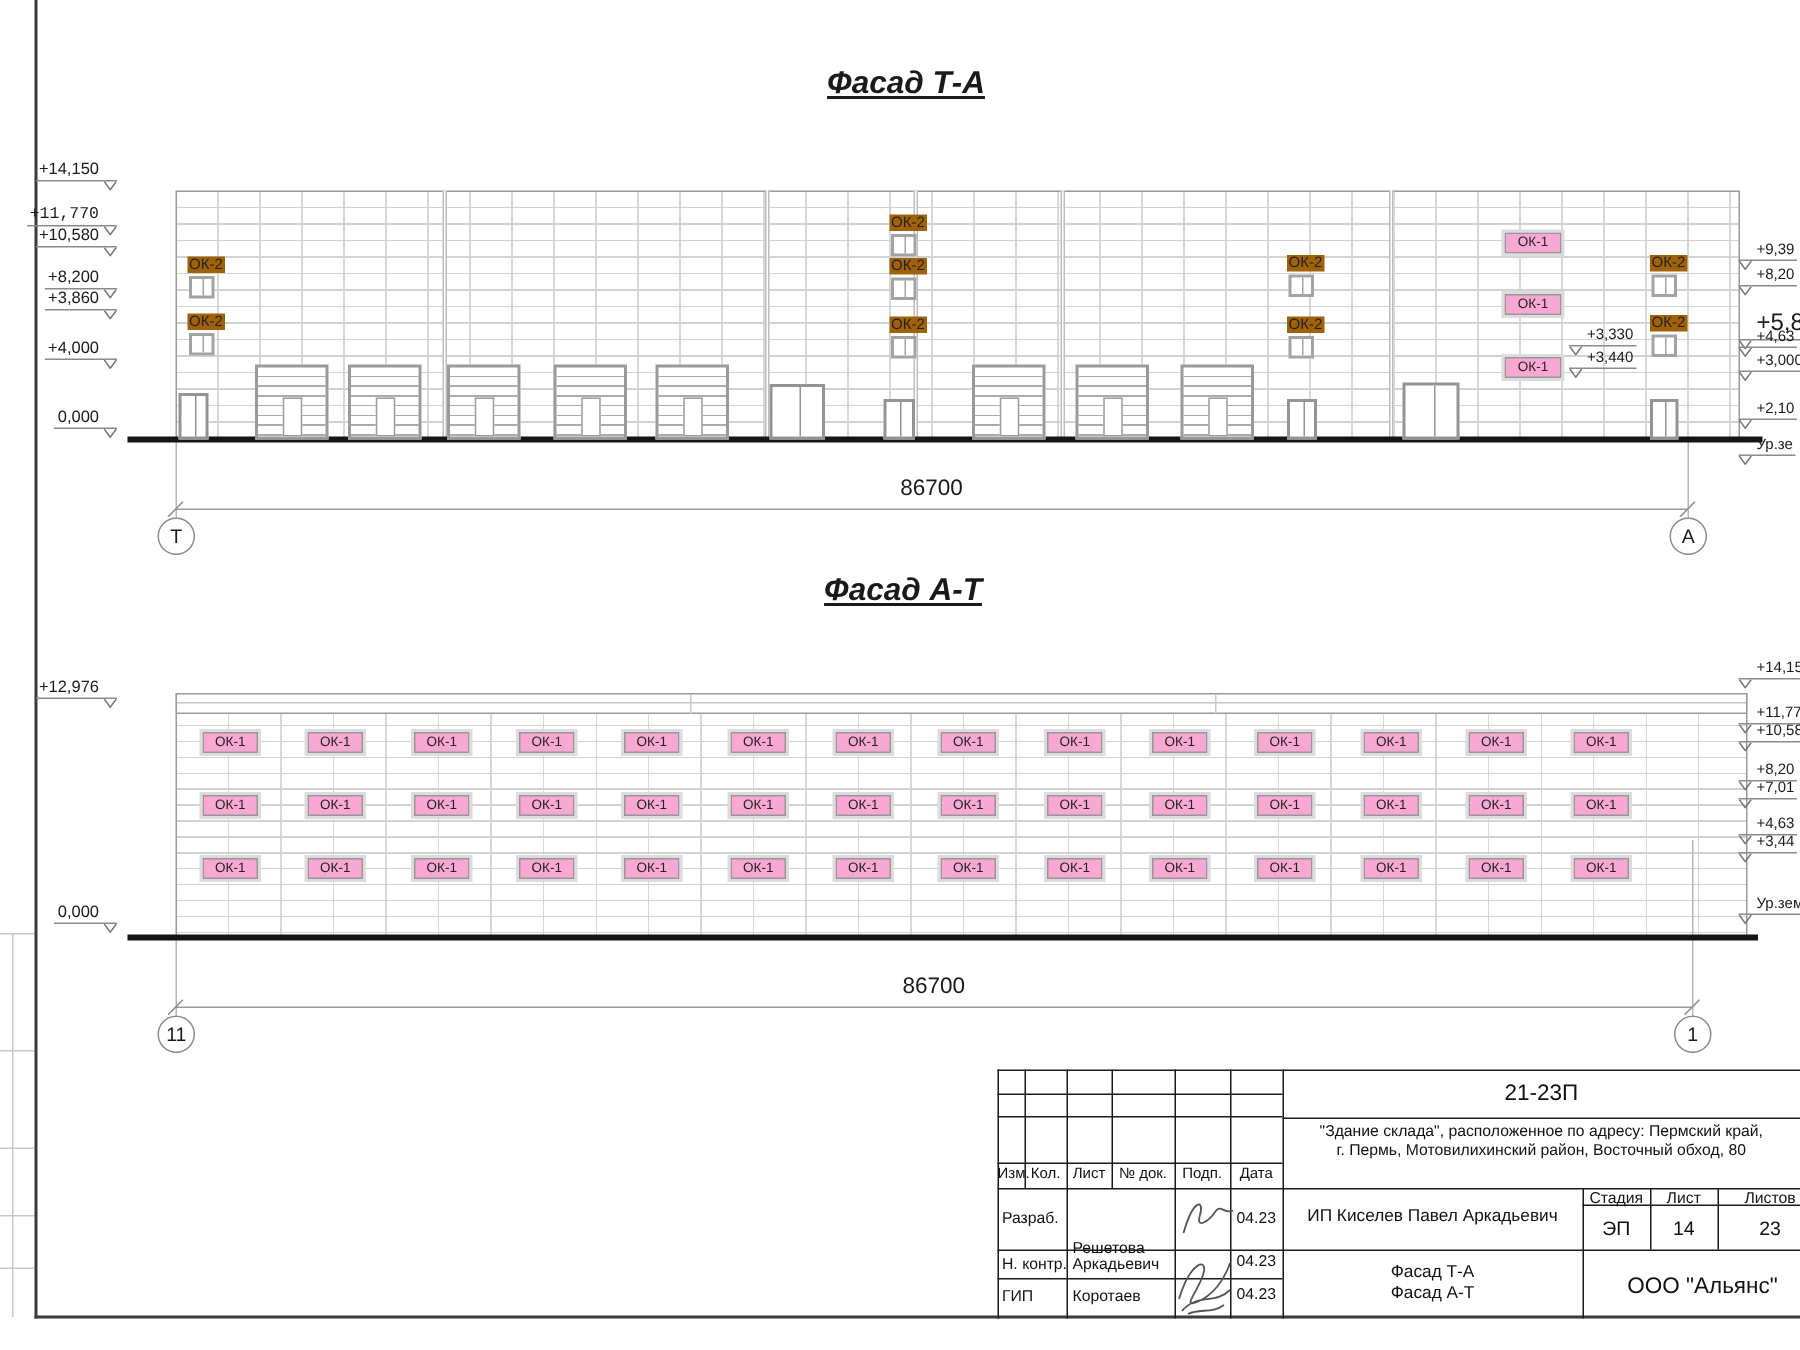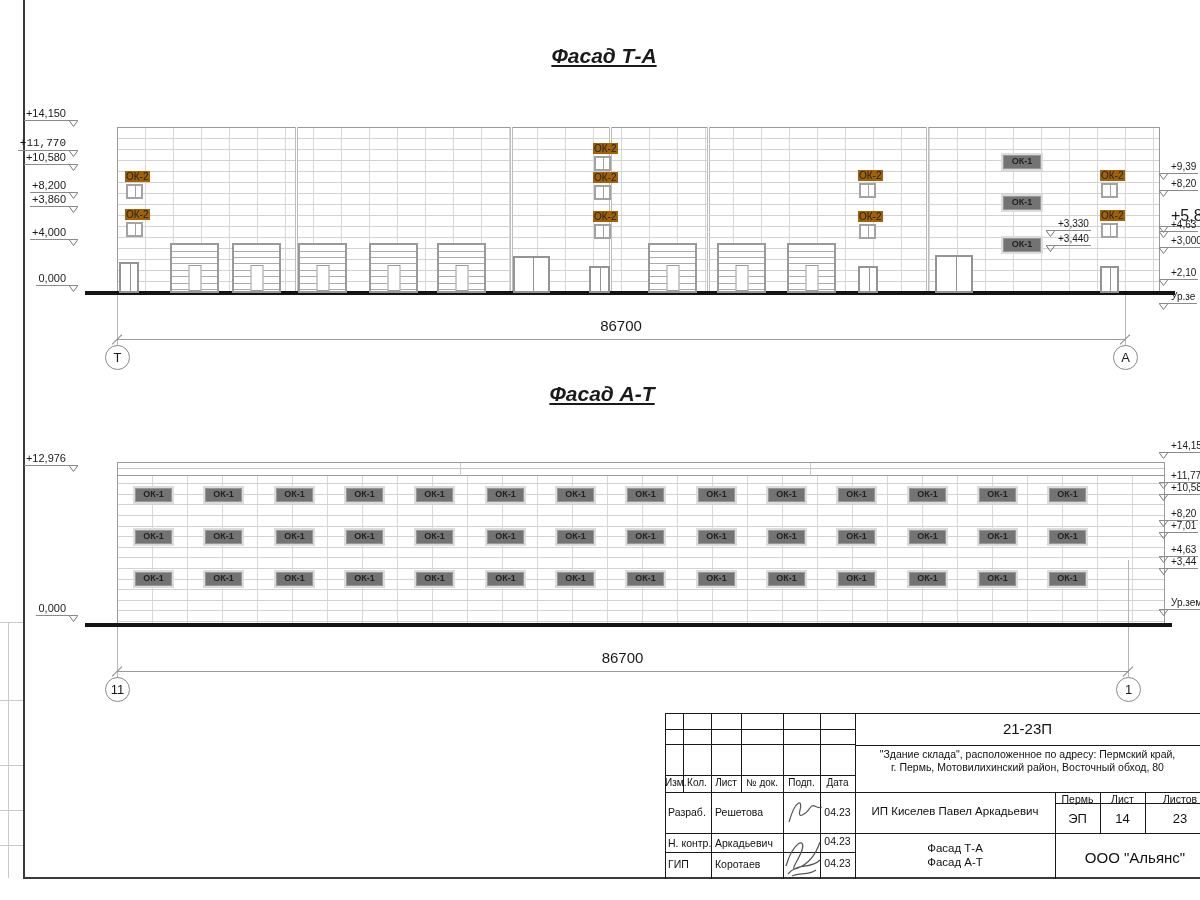--- a/index.html
+++ b/index.html
@@ -28,22 +28,22 @@
   .elev{position:absolute;white-space:nowrap;color:#1a1a1a;}
   .elev .et{display:inline-block;border-bottom:1px solid #8a8a8a;padding:0 2px 1px 2px;}
   .el-l .et{padding-right:12px;}
   .el-r .et{padding-left:12px;}
   .elev .vm{position:absolute;bottom:-6px;line-height:0;}
   .el-l .vm{right:0;}
   .el-r .vm{left:0;}
   .w-lbl{position:absolute;font-size:10px;line-height:11px;white-space:nowrap;background:#a16207;padding:0 1px;color:#222;}
   .w-sm{position:absolute;width:17px;height:15px;background:#fff;border:2px solid #a3a3a3;box-sizing:border-box;}
   .w-sm i{position:absolute;left:50%;top:0;bottom:0;width:1px;background:#a3a3a3;}
-  .w-wide{position:absolute;width:38px;height:14px;background:#737373;border:1.5px solid #979797;outline:2px solid #dcdcdc;
-          box-sizing:border-box;font-size:9px;line-height:10px;text-align:center;color:#222;font-style:normal;font-weight:bold;}
+  .w-wide{position:absolute;width:38px;height:14px;background:#f9a8d4;border:1.5px solid #979797;outline:2px solid #dcdcdc;
+          box-sizing:border-box;font-size:9px;line-height:10px;text-align:center;color:#222;font-style:normal;}
   .w-f2{width:37px;}
   .roller{position:absolute;border:2px solid #9a9a9a;box-sizing:border-box;
           background:#fff repeating-linear-gradient(to bottom,#fff 0 5.5px,#ababab 5.5px 6.5px);}
   .roller i{position:absolute;left:50%;transform:translateX(-50%);bottom:0;width:13px;height:26px;
             background:#fff;border:1.5px solid #9a9a9a;box-sizing:border-box;}
   .door{position:absolute;background:#fff;border:2px solid #949494;box-sizing:border-box;}
   .door i{position:absolute;left:55%;top:0;bottom:0;width:1px;background:#949494;}
   .tb-t{position:absolute;white-space:nowrap;color:#111;}
   .ctr{text-align:center;}
   .sig{position:absolute;}
@@ -125,36 +125,36 @@
     <div class="vl" style="left:1145px;top:792px;height:41px;"></div>
 
     <div class="tb-t ctr" style="left:665px;top:777px;width:18px;font-size:10px;">Изм.</div>
     <div class="tb-t ctr" style="left:683px;top:777px;width:28px;font-size:10px;">Кол.</div>
     <div class="tb-t ctr" style="left:711px;top:777px;width:30px;font-size:10px;">Лист</div>
     <div class="tb-t ctr" style="left:741px;top:777px;width:42px;font-size:10px;">№ док.</div>
     <div class="tb-t ctr" style="left:783px;top:777px;width:37px;font-size:10px;">Подп.</div>
     <div class="tb-t ctr" style="left:820px;top:777px;width:35px;font-size:10px;">Дата</div>
 
     <div class="tb-t" style="left:668px;top:806px;font-size:10.5px;">Разраб.</div>
-    <div class="tb-t" style="left:715px;top:806px;font-size:10.5px;">Решетова</div>
+    <div class="tb-t" style="left:715px;top:826px;font-size:10.5px;">Решетова</div>
     <div class="tb-t ctr" style="left:820px;top:806px;width:35px;font-size:10.5px;">04.23</div>
     <div class="tb-t" style="left:668px;top:837px;font-size:10.5px;">Н. контр.</div>
     <div class="tb-t" style="left:715px;top:837px;font-size:10.5px;">Аркадьевич</div>
     <div class="tb-t ctr" style="left:820px;top:835px;width:35px;font-size:10.5px;">04.23</div>
     <div class="tb-t" style="left:668px;top:858px;font-size:10.5px;">ГИП</div>
     <div class="tb-t" style="left:715px;top:858px;font-size:10.5px;">Коротаев</div>
     <div class="tb-t ctr" style="left:820px;top:857px;width:35px;font-size:10.5px;">04.23</div>
 
     <div class="tb-t ctr" style="left:855px;top:720px;width:345px;font-size:15px;">21-23П</div>
     <div style="position:absolute;left:855px;top:748px;width:345px;text-align:center;font-size:10.5px;line-height:13px;color:#111;">
       <div>"Здание склада", расположенное по адресу: Пермский край,</div>
       <div>г. Пермь, Мотовилихинский район, Восточный обход, 80</div>
     </div>
     <div class="tb-t ctr" style="left:855px;top:805px;width:200px;font-size:11.5px;">ИП Киселев Павел Аркадьевич</div>
-    <div class="tb-t ctr" style="left:1055px;top:793px;width:45px;font-size:10.5px;">Пермь</div>
+    <div class="tb-t ctr" style="left:1055px;top:793px;width:45px;font-size:10.5px;">Стадия</div>
     <div class="tb-t ctr" style="left:1100px;top:793px;width:45px;font-size:10.5px;">Лист</div>
     <div class="tb-t ctr" style="left:1145px;top:793px;width:70px;font-size:10.5px;">Листов</div>
     <div class="tb-t ctr" style="left:1055px;top:811px;width:45px;font-size:13px;">ЭП</div>
     <div class="tb-t ctr" style="left:1100px;top:811px;width:45px;font-size:13px;">14</div>
     <div class="tb-t ctr" style="left:1145px;top:811px;width:70px;font-size:13px;">23</div>
     <div class="tb-t ctr" style="left:855px;top:842px;width:200px;font-size:11.5px;">Фасад Т-А</div>
     <div class="tb-t ctr" style="left:855px;top:856px;width:200px;font-size:11.5px;">Фасад А-Т</div>
     <div class="tb-t ctr" style="left:1055px;top:849px;width:160px;font-size:15px;">ООО "Альянс"</div>
 
     <svg class="sig" style="left:786px;top:794px;" width="38" height="38" viewBox="0 0 38 38">

